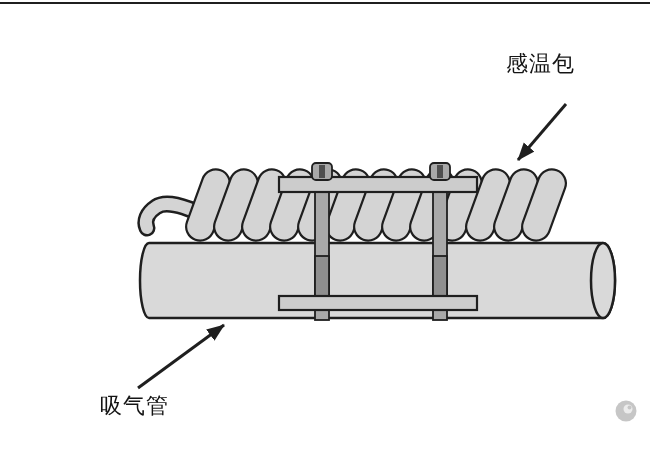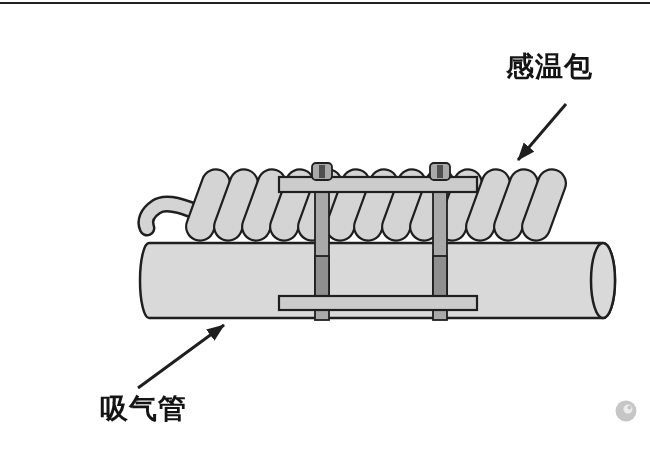--- a/index.html
+++ b/index.html
@@ -1,21 +1,21 @@
 <!DOCTYPE html>
 <html style="--outline: #1f1f1f; --pipe-fill: #d9d9d9; --coil-fill: #d4d4d4; --plate-fill: #cccccc; --bolt-fill: #a9a9a9; --bolt-dark: #8f8f8f; --text-color: #141414; --watermark-color: #bdbdbd;"><head>
 <meta charset="utf-8">
 <style>
   * { margin:0; padding:0; box-sizing:border-box; }
   html,body { background:#ffffff; }
   body { font-family:"DejaVu Sans","Liberation Sans",sans-serif; }
   .canvas { position:relative; width:650px; height:449px; background:#ffffff; overflow:hidden; }
   .top-rule { position:absolute; left:0; top:2px; width:650px; height:2px; background:var(--outline,#1f1f1f); }
   .diagram-svg { position:absolute; left:0; top:0; }
-  .label { position:absolute; font-size:28px; font-weight:700; color:var(--text-color,#141414);
+  .label { position:absolute; font-size:22px; font-weight:400; color:var(--text-color,#141414);
            letter-spacing:1px; white-space:nowrap; line-height:1.1; }
   .label-sensing { left:506px; top:52px; }
   .label-suction { left:92px; top:394px;padding-left:8px; }
 
   .pipe      { fill:var(--pipe-fill,#d9d9d9); stroke:var(--outline,#1f1f1f); stroke-width:2.5; }
   .coil      { fill:var(--coil-fill,#d4d4d4); stroke:var(--outline,#1f1f1f); stroke-width:2.2; }
   .plate     { fill:var(--plate-fill,#cccccc); stroke:var(--outline,#1f1f1f); stroke-width:2.2; }
   .bolt      { fill:var(--bolt-fill,#a9a9a9); stroke:var(--outline,#1f1f1f); stroke-width:1.8; }
   .bolt-dark { fill:var(--bolt-dark,#8f8f8f); stroke:var(--outline,#1f1f1f); stroke-width:1.8; }
   .slot      { fill:#4f4f4f; }

